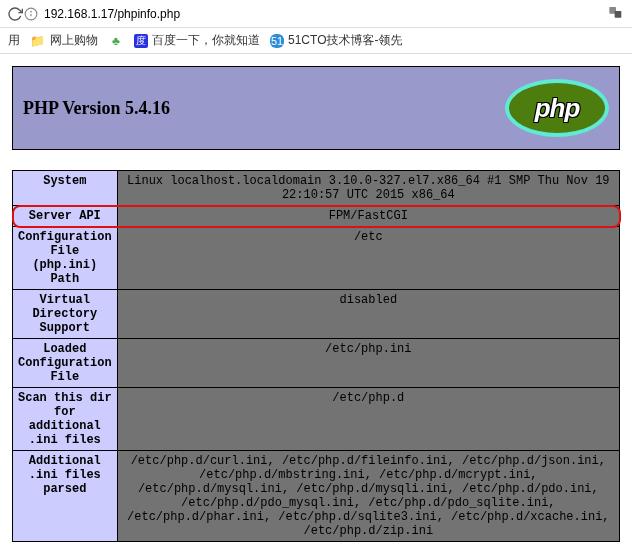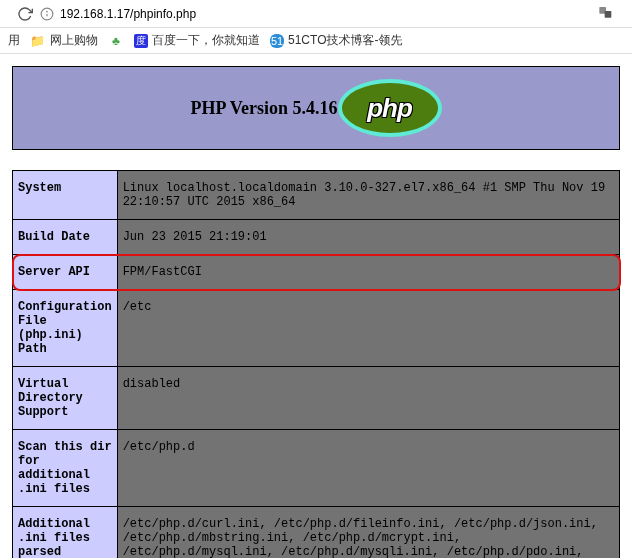--- a/index.html
+++ b/index.html
@@ -6,22 +6,21 @@
   body {
     margin: 0;
     font-family: Arial, sans-serif;
     font-size: 12px;
     background: #fff;
     width: 632px;
   }
   .toolbar {
     display: flex;
     align-items: center;
-    padding: 4px 16px;
-    gap: 6px;
+    padding: 4px 6px;
     border-bottom: 1px solid #ddd;
     height: 28px;
   }
   .reload-btn {
     width: 18px; height: 18px;
     display: flex; align-items: center; justify-content: center;
     color: #555;
   }
   .url-bar {
     flex: 1;
@@ -51,24 +50,24 @@
     width: 16px; height: 16px;
     display: flex; align-items: center; justify-content: center;
     font-size: 12px;
   }
   .content {
     padding: 12px;
   }
   .header-box {
     background: #9999cc;
     border: 1px solid #000;
-    padding: 10px 0;
-    display: flex;
-    align-items: center;
-    justify-content: center;
+    padding: 10px 10px;
+    display: flex;
+    align-items: center;
+    justify-content: space-between;
     height: 84px;
   }
   .php-title {
     font-weight: bold;
     font-size: 18px;
     color: #000;
     font-family: "Times New Roman", serif;
   }
   .php-logo {
     background: #4d7c0f;
@@ -88,25 +87,25 @@
     letter-spacing: -1px;
     text-shadow: 1px 1px 0 #000, -1px -1px 0 #000, 1px -1px 0 #000, -1px 1px 0 #000;
   }
   table.info {
     width: 100%;
     border-collapse: collapse;
     margin-top: 20px;
   }
   table.info td, table.info th {
     border: 1px solid #000;
-    padding: 10px 5px;
+    padding: 3px 5px;
     vertical-align: top;
     font-family: "Courier New", monospace;
     font-size: 12px;
-    text-align: left;
+    text-align: center;
   }
   table.info th {
     background: #ccccff;
     font-weight: bold;
     width: 95px;
     word-wrap: break-word;
   }
   table.info td {
     background: #737373;
   }
@@ -172,37 +171,37 @@
       <span class="php-logo-text">php</span>
     </div>
   </div>
 
   <table class="info">
     <tbody>
         <tr>
       <th>System</th>
       <td>Linux localhost.localdomain 3.10.0-327.el7.x86_64 #1 SMP Thu Nov 19 22:10:57 UTC 2015 x86_64</td>
     </tr>
-    <tr>
-      <th>Build Date</th>
-      <td>Jun 23 2015 21:19:01</td>
-    </tr>
     <tr class="highlight-row">
       <th>Server API</th>
       <td>FPM/FastCGI</td>
     </tr>
     <tr>
       <th>Configuration File (php.ini) Path</th>
       <td>/etc</td>
     </tr>
     <tr>
       <th>Virtual Directory Support</th>
       <td>disabled</td>
     </tr>
     <tr>
+      <th>Loaded Configuration File</th>
+      <td>/etc/php.ini</td>
+    </tr>
+    <tr>
       <th>Scan this dir for additional .ini files</th>
       <td>/etc/php.d</td>
     </tr>
     <tr>
       <th>Additional .ini files parsed</th>
       <td>/etc/php.d/curl.ini, /etc/php.d/fileinfo.ini, /etc/php.d/json.ini, /etc/php.d/mbstring.ini, /etc/php.d/mcrypt.ini, /etc/php.d/mysql.ini, /etc/php.d/mysqli.ini, /etc/php.d/pdo.ini, /etc/php.d/pdo_mysql.ini, /etc/php.d/pdo_sqlite.ini, /etc/php.d/phar.ini, /etc/php.d/sqlite3.ini, /etc/php.d/xcache.ini, /etc/php.d/zip.ini</td>
     </tr>
 
   </tbody>
     </table>

